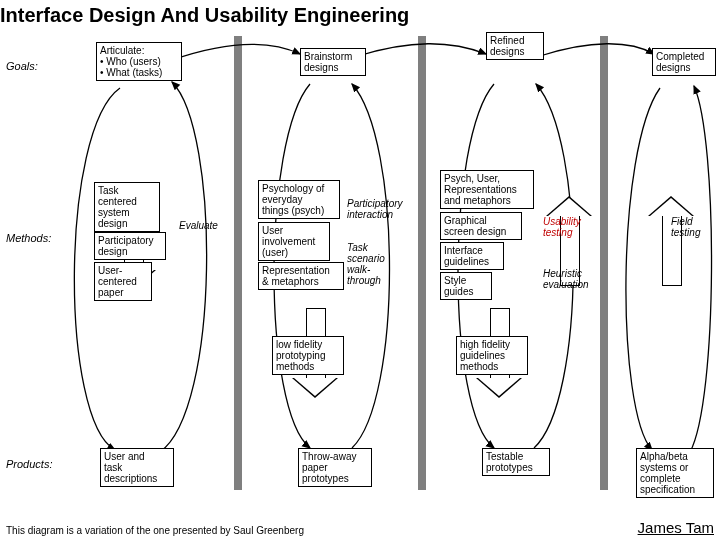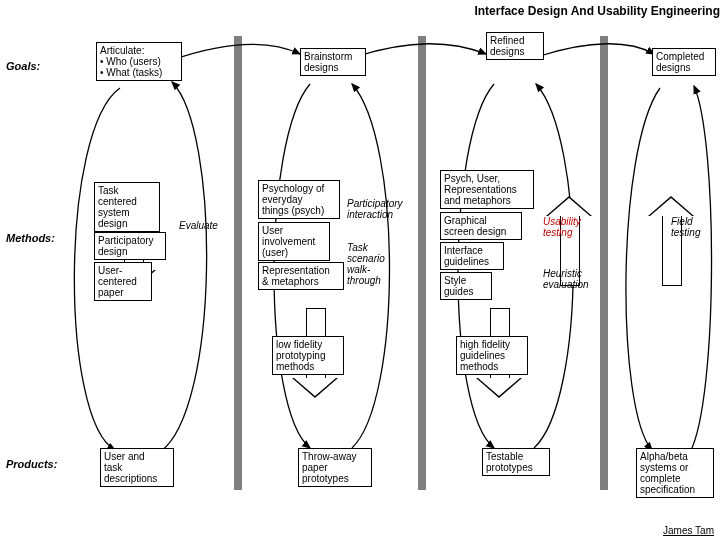--- a/index.html
+++ b/index.html
@@ -1,31 +1,31 @@
 <!DOCTYPE html>
 <html><head>
 <meta charset="utf-8">
 <style>
   html,body{margin:0;padding:0;font-family:Arial,Helvetica,sans-serif;font-size:10px;color:#000;background:#fff}
   .page{position:relative;width:720px;height:540px}
-  .title{position:absolute;top:4px;left:0;right:0;text-align:right;font-size:12px;font-weight:bold}
+  .title{position:absolute;top:4px;left:0;right:0;text-align:left;font-size:20px;font-weight:bold}
   .vbar{position:absolute;top:36px;width:8px;height:454px;background:#7f7f7f}
-  .rowlab{position:absolute;left:6px;font-size:11px;font-weight:bold;font-style:italic}
+  .rowlab{position:absolute;left:6px;font-size:11px;font-weight:normal;font-style:italic}
   .box{position:absolute;border:1px solid #000;background:#fff;padding:2px 3px;font-size:10px;line-height:11px}
   .ital{font-style:italic}
   .downarrow{position:absolute;width:46px;height:90px}
   .downarrow .shaft{position:absolute;left:14px;top:0;width:18px;height:70px;background:#fff;border:1px solid #000;border-bottom:none}
   .downarrow .head{position:absolute;left:0;top:70px;width:0;height:0;border-left:23px solid transparent;border-right:23px solid transparent;border-top:20px solid #000}
   .downarrow .head::after{content:"";position:absolute;left:-21px;top:-20px;width:0;height:0;border-left:21px solid transparent;border-right:21px solid transparent;border-top:18px solid #fff}
   .uparrow{position:absolute;width:46px;height:90px}
   .uparrow .shaft{position:absolute;left:14px;bottom:0;width:18px;height:70px;background:#fff;border:1px solid #000;border-top:none}
   .uparrow .head{position:absolute;left:0;bottom:70px;width:0;height:0;border-left:23px solid transparent;border-right:23px solid transparent;border-bottom:20px solid #000}
   .uparrow .head::after{content:"";position:absolute;left:-21px;bottom:-20px;width:0;height:0;border-left:21px solid transparent;border-right:21px solid transparent;border-bottom:18px solid #fff}
   .footnote{position:absolute;left:6px;bottom:4px;font-size:10px}
-  .credit{position:absolute;right:6px;bottom:4px;font-size:10px;text-decoration:underline;color:#000}
+  .credit{position:absolute;right:6px;bottom:4px;font-size:15px;text-decoration:underline;color:#000}
   svg.arrows{position:absolute;left:0;top:0}
 </style>
 </head>
 <body>
 <div class="page">
 
 <div class="title">Interface Design And Usability Engineering</div>
 
 <div class="vbar" style="left:234px"></div>
 <div class="vbar" style="left:418px"></div>
@@ -147,15 +147,16 @@
 <div class="box" style="left:298px;top:448px;width:66px;white-space:pre-line">Throw-away
 paper
 prototypes</div>
 <div class="box" style="left:482px;top:448px;width:60px;white-space:pre-line">Testable
 prototypes</div>
 <div class="box" style="left:636px;top:448px;width:70px;white-space:pre-line">Alpha/beta
 systems or
 complete
 specification</div>
 
+<div class="footnote">This diagram is a variation of the one presented by Saul Greenberg</div>
 <div class="credit">James Tam</div>
 
 </div>
 
 </body></html>

